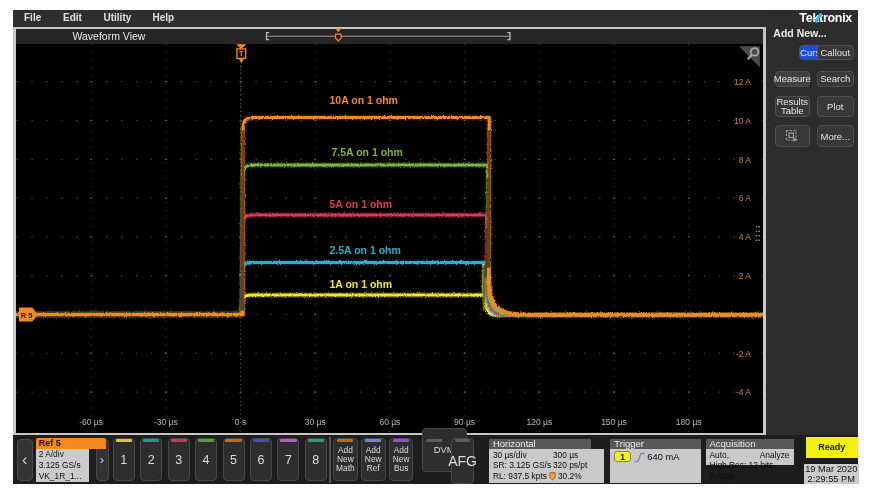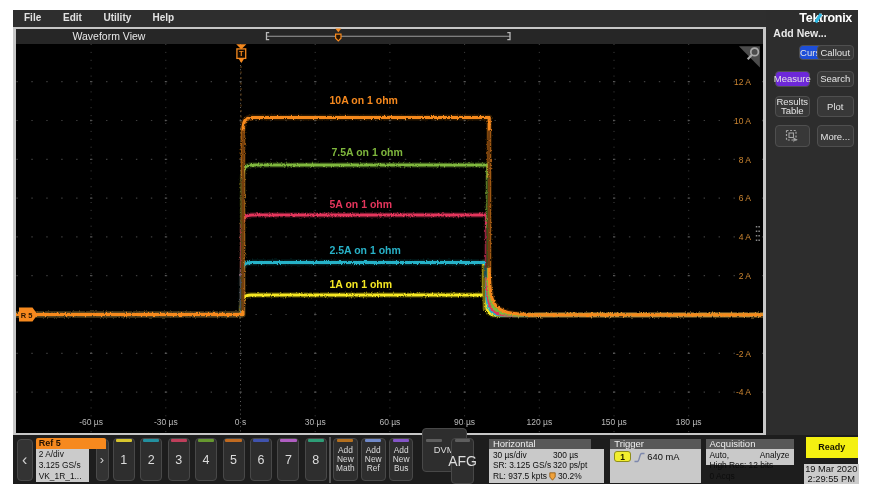--- a/index.html
+++ b/index.html
@@ -118,21 +118,21 @@
     </svg>
     <svg width="20" height="16" viewBox="0 0 20 16" style="position:absolute;left:18.5px;top:306.5px;">
       <polygon points="0,0.5 13.5,0.5 18.5,7.5 13.5,14.5 0,14.5" fill="#f6891e"></polygon>
       <text x="1.8" y="10.8" font-size="7.5" font-weight="bold" fill="#2b1600" font-family="Liberation Sans,sans-serif">R 5</text>
     </svg>
     <div style="position:absolute;left:766px;top:11px;width:86px;height:14px;color:#fff;font-size:12.5px;font-weight:bold;text-align:right;letter-spacing:-0.3px;">Tektronix</div>
     <div style="position:absolute;left:816.6px;top:13px;width:2.5px;height:9.5px;background:#2bb5e0;transform:rotate(32deg);"></div>
     <div style="position:absolute;left:766px;top:26.5px;width:68px;height:13px;color:#e9e9e9;font-size:10.5px;font-weight:bold;text-align:center;">Add New...</div>
     <div style="position:absolute;left:799px;top:44.5px;width:35.5px;height:15.5px;font-size:9.5px;;background:#1d4ed8;border:1px solid #4f4f4f;border-radius:4px;color:#e4e4e4;display:flex;align-items:center;justify-content:center;text-align:center">Cursors</div>
     <div style="position:absolute;left:817.0px;top:44.5px;width:36.5px;height:15.5px;font-size:9.5px;;background:#383838;border:1px solid #4f4f4f;border-radius:4px;color:#e4e4e4;display:flex;align-items:center;justify-content:center;text-align:center">Callout</div>
-    <div style="position:absolute;left:774.5px;top:70.5px;width:35.5px;height:16.0px;font-size:9.5px;;background:#6d28d9;border:1px solid #4f4f4f;border-radius:4px;color:#e4e4e4;display:flex;align-items:center;justify-content:center;text-align:center">Measure</div>
+    <div style="position:absolute;left:774.5px;top:70.5px;width:35.5px;height:16.0px;font-size:9.5px;;background:#404040;border:1px solid #4f4f4f;border-radius:4px;color:#e4e4e4;display:flex;align-items:center;justify-content:center;text-align:center">Measure</div>
     <div style="position:absolute;left:817.0px;top:70.5px;width:36.5px;height:16.0px;font-size:9.5px;;background:#383838;border:1px solid #4f4f4f;border-radius:4px;color:#e4e4e4;display:flex;align-items:center;justify-content:center;text-align:center">Search</div>
     <div style="position:absolute;left:774.5px;top:95.5px;width:35.5px;height:21.0px;font-size:9.5px;line-height:9.5px;;background:#383838;border:1px solid #4f4f4f;border-radius:4px;color:#e4e4e4;display:flex;align-items:center;justify-content:center;text-align:center">Results<br>Table</div>
     <div style="position:absolute;left:817.0px;top:95.5px;width:36.5px;height:21.0px;font-size:9.5px;;background:#383838;border:1px solid #4f4f4f;border-radius:4px;color:#e4e4e4;display:flex;align-items:center;justify-content:center;text-align:center">Plot</div>
     <div style="position:absolute;left:774.5px;top:125.0px;width:35.5px;height:22.0px;font-size:9.5px;;background:#383838;border:1px solid #4f4f4f;border-radius:4px;color:#e4e4e4;display:flex;align-items:center;justify-content:center;text-align:center">
       <svg width="14" height="14" viewBox="0 0 14 14">
         <rect x="1.5" y="1.5" width="9.5" height="9.5" fill="none" stroke="#a5a5a5" stroke-width="1.2" stroke-dasharray="2 1.6"></rect>
         <rect x="4" y="4" width="4.5" height="4.5" fill="none" stroke="#a5a5a5" stroke-width="1.1"></rect>
         <polygon points="8.5,8.5 13,11 9.8,11.6 8.5,13.5" fill="#a5a5a5"></polygon>
       </svg>
     </div>

